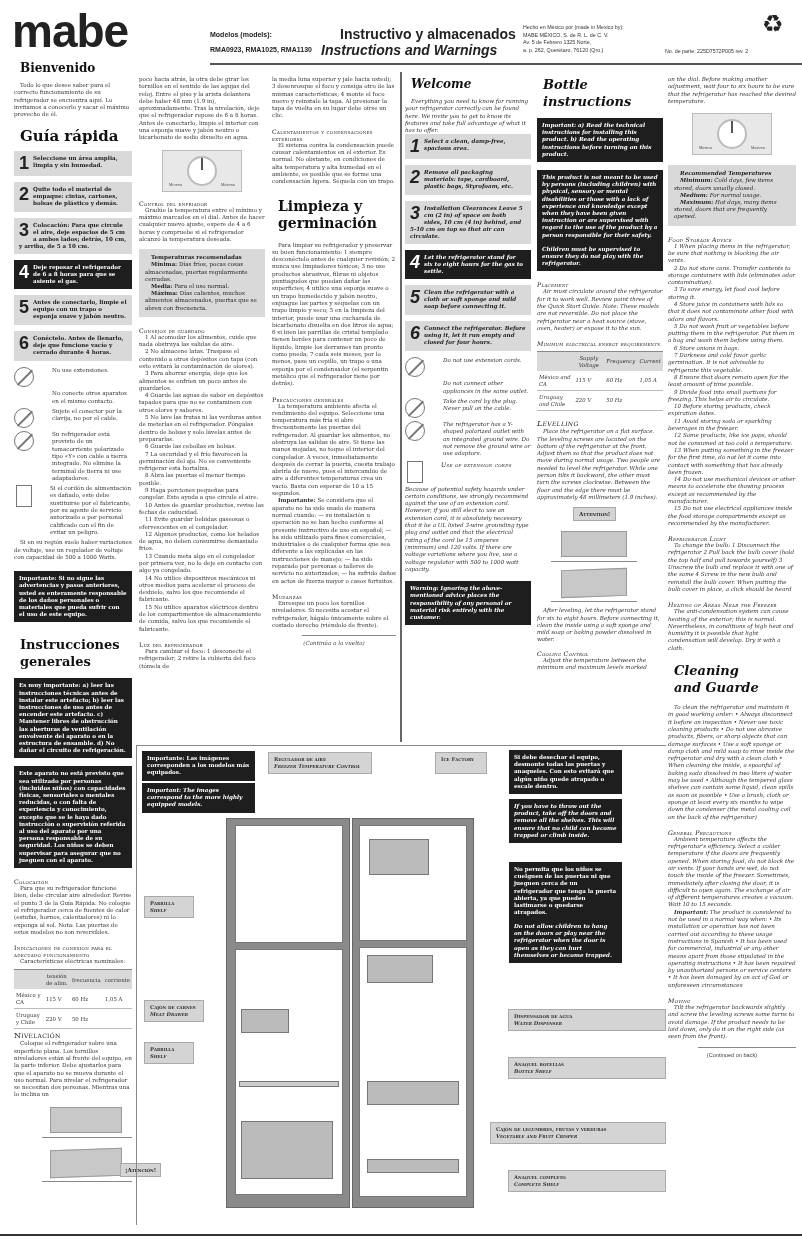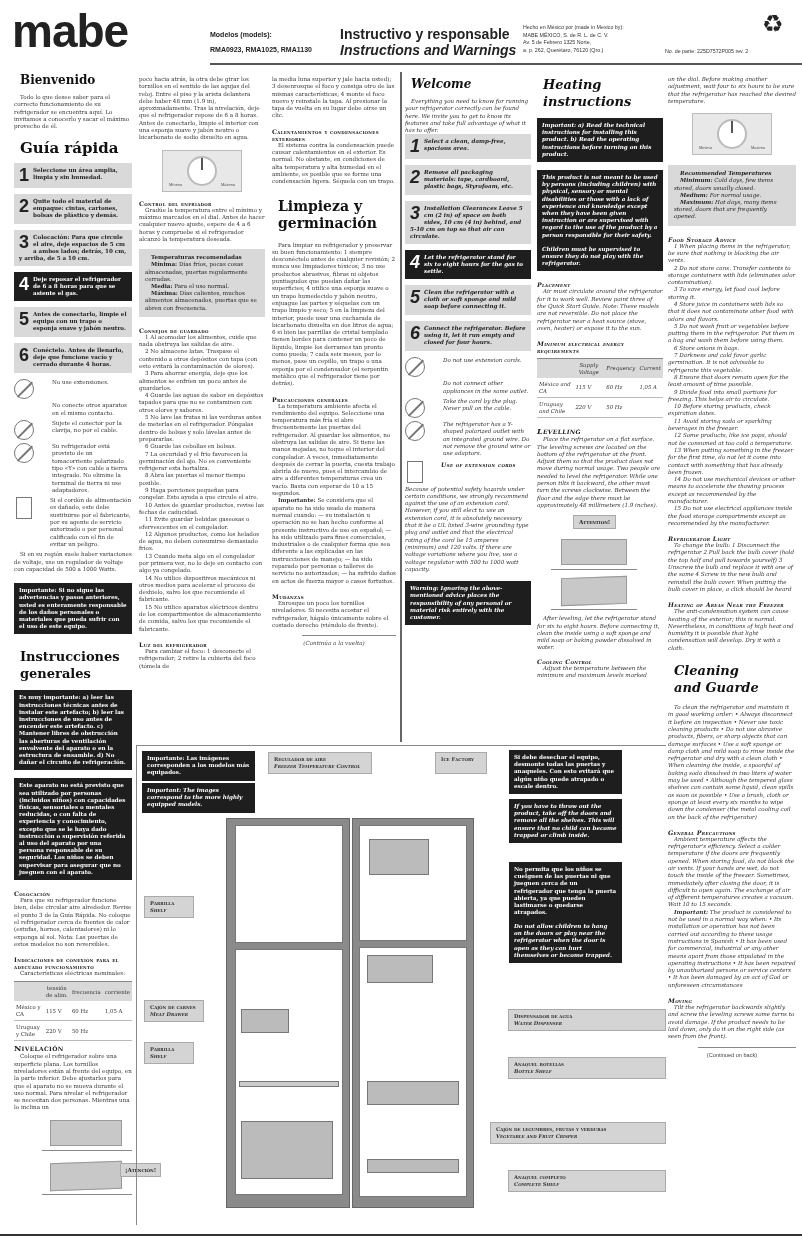--- a/index.html
+++ b/index.html
@@ -4,21 +4,21 @@
 <style>
   * { box-sizing: border-box; margin: 0; padding: 0; }
   body { width: 802px; height: 1239px; background: #fff; font-family: "DejaVu Serif", serif; color: #222; overflow: hidden; position: relative; }
   .abs { position: absolute; }
   .sans { font-family: "Liberation Sans", sans-serif; }
   .t { font-size: 5.6px; line-height: 7.3px; color: #333; text-indent: 6px; }
   .t.noind { text-indent: 0; }
   .it { font-style: italic; }
   h1.sec { font-family: "DejaVu Serif", serif; font-weight: bold; font-size: 16px; line-height: 17px; color: #111; }
   h1.sec.it { font-style: italic; }
-  .sc { font-variant: small-caps; font-weight: bold; font-size: 6.2px; letter-spacing: 0.3px; color: #222; margin-top: 6px; }
+  .sc { font-variant: small-caps; font-weight: normal; font-size: 6.2px; letter-spacing: 0.3px; color: #222; margin-top: 6px; }
   .qbox { background: #d9d9d9; padding: 4px 5px; font-size: 5.6px; line-height: 7px; font-weight: bold; color: #222; margin-bottom: 6px; min-height: 25px; position: relative; }
   .qbox.dark { background: #1e1e1e; color: #fff; min-height: 20px; }
   .qbox .num { font-family: "Liberation Sans", sans-serif; font-weight: bold; font-size: 18px; line-height: 16px; float: left; margin-right: 4px; }
   .qbox.en { font-style: italic; }
   .blk { background: #1e1e1e; color: #fff; font-size: 5.6px; line-height: 7.2px; padding: 4px 5px; }
   .gbox { background: #d9d9d9; font-size: 5.6px; line-height: 7.2px; padding: 5px 6px; }
   .warnrow { display: flex; gap: 4px; align-items: flex-start; margin-bottom: 3px; }
   .warnicon { width: 20px; height: 20px; border-radius: 50%; border: 1.5px solid #777; flex: none; position: relative; }
   .warnicon::after { content: ""; position: absolute; left: 50%; top: -1px; width: 1.5px; height: 21px; background: #777; transform: rotate(45deg); }
   table.el { width: 100%; border-collapse: collapse; font-size: 5.4px; line-height: 6.5px; color: #333; }
@@ -31,33 +31,33 @@
   .dial .knob { position: absolute; left: 50%; top: 50%; width: 30px; height: 30px; margin: -15px 0 0 -15px; border-radius: 50%; border: 2px solid #bbb; background: #fff; }
   .dial .knob::after { content: ""; position: absolute; left: 50%; top: 0; width: 2px; height: 12px; margin-left: -1px; background: #555; }
   .dial .lbl { position: absolute; bottom: 4px; font-size: 4px; color: #555; font-family: "Liberation Sans", sans-serif; }
 </style>
 </head>
 <body>
 
 <div class="abs sans" style="left:12px;top:6px;font-size:46px;font-weight:bold;letter-spacing:-1px;color:#222;line-height:50px;">mabe</div>
 <div class="abs sans" style="left:210px;top:31px;font-size:7px;font-weight:bold;">Modelos (models):</div>
 <div class="abs sans" style="left:210px;top:46px;font-size:7px;font-weight:bold;">RMA0923, RMA1025, RMA1130</div>
-<div class="abs sans" style="left:340px;top:26px;font-size:14px;font-weight:bold;">Instructivo y responsable</div>
-<div class="abs sans" style="left:340px;top:42px;font-size:14px;font-weight:bold;font-style:italic;">Instructions and Warnings</div>
+<div class="abs sans" style="left:340px;top:26px;font-size:14px;font-weight:bold;">Instructivo y almacenados</div>
+<div class="abs sans" style="left:321px;top:42px;font-size:14px;font-weight:bold;font-style:italic;">Instructions and Warnings</div>
 <div class="abs sans" style="left:523px;top:24px;font-size:5.3px;line-height:7.5px;color:#333;">
   <div>Hecho en México por (made in Mexico by):</div>
   <div>MABE MÉXICO, S. de R. L. de C. V.</div>
   <div>Av. 5 de Febrero 1325 Norte,</div>
   <div>a. p. 262, Querétaro, 76120 (Qro.)</div>
 </div>
 <div class="abs sans" style="left:665px;top:48px;font-size:5.3px;color:#333;">No. de parte: 225D7572P005 rev. 2</div>
 <div class="abs" style="left:762px;top:12px;font-size:24px;line-height:24px;color:#222;">♻</div>
 <div class="abs" style="left:210px;top:63px;width:592px;height:2px;background:#555;"></div>
 
-<div class="abs" style="left:14px;top:72px;width:118px;">
+<div class="abs" style="left:14px;top:60px;width:118px;">
   <h1 class="sec" style="font-size:12px;margin-left:6px;">Bienvenido</h1>
   <p class="t" style="margin-top:5px;">Todo lo que desee saber para el correcto funcionamiento de su refrigerador se encuentra aquí. Lo invitamos a conocerlo y sacar el máximo provecho de él.</p>
   <h1 class="sec" style="font-size:15px;margin:10px 0 6px 6px;">Guía rápida</h1>
   <div class="qbox"><span class="num">1</span><span>Seleccione un área amplia, limpia y sin humedad.</span></div>
   <div class="qbox" style="min-height:30px;"><span class="num">2</span><span>Quite todo el material de empaque: cintas, cartones, bolsas de plástico y demás.</span></div>
   <div class="qbox" style="min-height:36px;"><span class="num">3</span><span>Colocación: Para que circule el aire, deje espacios de 5 cm a ambos lados; detrás, 10 cm, y arriba, de 5 a 10 cm.</span></div>
   <div class="qbox dark"><span class="num">4</span><span>Deje reposar el refrigerador de 6 a 8 horas para que se asiente el gas.</span></div>
   <div class="qbox" style="min-height:30px;"><span class="num">5</span><span>Antes de conectarlo, limpie el equipo con un trapo o esponja suave y jabón neutro.</span></div>
   <div class="qbox" style="min-height:30px;"><span class="num">6</span><span>Conéctelo. Antes de llenarlo, deje que funcione vacío y cerrado durante 4 horas.</span></div>
 
@@ -198,21 +198,21 @@
       <span style="width:16px;height:22px;border:1px solid #777;flex:none;margin-left:2px;"></span>
     <div style="padding-left:14px;">
         <div class="sc it" style="margin-top:0;">Use of extension cords</div>
       </div>
   </div>
   <p class="t noind it">Because of potential safety hazards under certain conditions, we strongly recommend against the use of an extension cord. However, if you still elect to use an extension cord, it is absolutely necessary that it be a UL listed 3-wire grounding type plug and outlet and that the electrical rating of the cord be 15 amperes (minimum) and 120 volts. If there are voltage variations where you live, use a voltage regulator with 500 to 1000 watt capacity.</p>
   <div class="blk it" style="margin-top:8px;font-weight:bold;">Warning: Ignoring the above-mentioned advice places the responsibility of any personal or material risk entirely with the customer.</div>
 </div>
 
 <div class="abs" style="left:537px;top:76px;width:126px;">
-  <h1 class="sec it" style="font-size:13px;margin-left:6px;width:90px;">Heating instructions</h1>
+  <h1 class="sec it" style="font-size:13px;margin-left:6px;width:90px;">Bottle instructions</h1>
   <div class="blk it" style="margin-top:8px;font-weight:bold;">Important: a) Read the technical instructions for installing this product. b) Read the operating instructions before turning on this product.</div>
   <div class="blk it" style="margin-top:8px;font-weight:bold;">
     <div>This product is not meant to be used by persons (including children) with physical, sensory or mental disabilities or those with a lack of experience and knowledge except when they have been given instruction or are supervised with regard to the use of the product by a person responsible for their safety.</div>
     <div style="margin-top:7px;">Children must be supervised to ensure they do not play with the refrigerator.</div>
   </div>
   <div class="sc it" style="margin-top:10px;">Placement</div>
   <p class="t it">Air must circulate around the refrigerator for it to work well. Review point three of the Quick Start Guide. Note: These models are not reversible. Do not place the refrigerator near a heat source (stove, oven, heater) or expose it to the sun.</p>
   <div class="sc it" style="margin-top:8px;">Minimum electrical energy requirements</div>
   <table class="el it" style="margin-top:4px;">
     <tbody>

